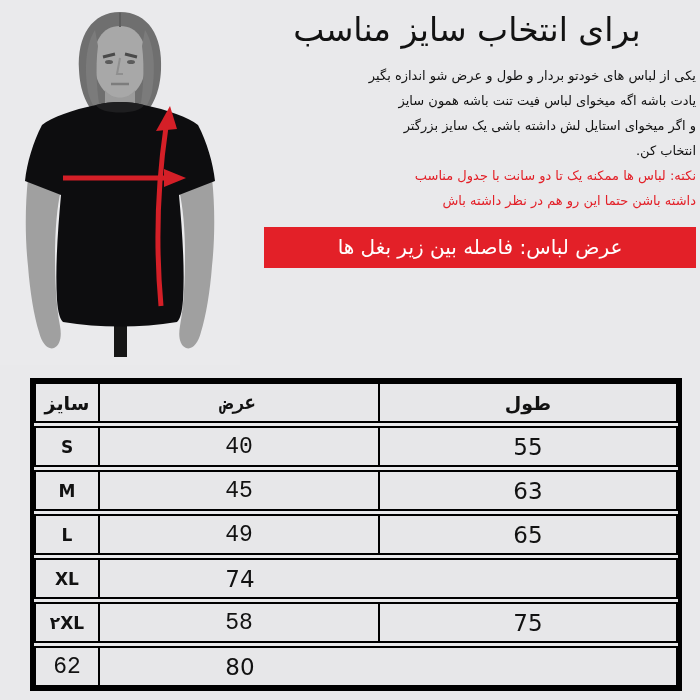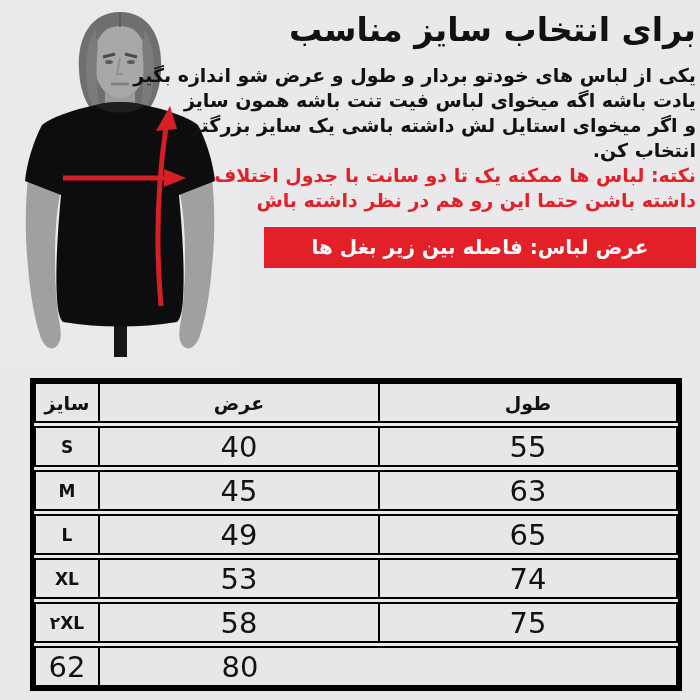--- a/index.html
+++ b/index.html
@@ -9,49 +9,49 @@
     font-family:"DejaVu Sans", sans-serif;
   }
   
   .figure { position:absolute; left:0; top:0; width:240px; height:365px; }
   
   .textcol {
     position:absolute; top:8px; right:4px; width:458px;
     direction:rtl; text-align:right; color:#121212;
   }
   .title {
-    margin:0 0 10px 0; font-size:33px; font-weight:bold; line-height:1.35;
-    color:#121212; white-space:nowrap;
+    margin:0 0 10px 0; font-size:33px; font-weight:normal; line-height:1.35;
+    color:#121212; white-space:nowrap;text-align:center;
   }
-  .line { font-size:19px; font-weight:bold; line-height:25px; white-space:nowrap; }
+  .line { font-size:13px; font-weight:normal; line-height:25px; white-space:nowrap; }
   .line.red { color:#e32028; }
   .defbox {
     margin-top:14px; margin-left:26px;
     background:#e32028; color:#ffffff; text-align:center;
-    padding:7px 12px; font-size:20px; font-weight:bold; line-height:27px;
+    padding:7px 12px; font-size:20px; font-weight:normal; line-height:27px;
   }
   .defbox div { white-space:nowrap; }
   
   .sizetable {
     position:absolute; left:30px; top:378px; width:652px;
     box-sizing:border-box; border:4px solid #000;
     display:flex; flex-direction:column; gap:3px; background:#e9e9eb;
   }
   .trow {
     box-sizing:border-box; height:41px; border:2px solid #000;
     background:#e7e7e9; display:grid; grid-template-columns:64px 280px 1fr;
   }
   .c {
     display:flex; align-items:center; justify-content:center;
     height:100%; box-sizing:border-box; color:#121212;
   }
   .c.size   { border-right:2px solid #000; font-weight:bold; font-size:17px; }
-  .c.width  { border-right:2px solid #000; }
+  .c.width  { border-right:2px solid #000;font-family:Liberation Mono, monospace; }
   .trow.thead .c { font-size:19px; font-weight:bold; }
-  .trow.tdata .c.width, .trow.tdata .c.length { font-size:29px; }
+  .trow.tdata .c.width, .trow.tdata .c.length { font-size:23px; }
 </style>
 </head>
 <body>
 
 <div class="page">
 
   <div class="figure">
     <svg viewBox="0 0 240 365" width="240" height="365">
       <rect width="240" height="365" fill="#eaeaec"></rect>
       <rect x="114" y="295" width="13" height="62" fill="#161616"></rect>
@@ -85,21 +85,21 @@
       </g>
     </svg>
   </div>
 
   <div class="textcol">
     <h1 class="title">برای انتخاب سایز مناسب</h1>
     <div class="line">یکی از لباس های خودتو بردار و طول و عرض شو اندازه بگیر</div>
     <div class="line">یادت باشه اگه میخوای لباس فیت تنت باشه همون سایز</div>
     <div class="line">و اگر میخوای استایل لش داشته باشی یک سایز بزرگتر</div>
     <div class="line">انتخاب کن.</div>
-    <div class="line red">نکته: لباس ها ممکنه یک تا دو سانت با جدول اختلاف</div>
+    <div class="line red">نکته: لباس ها ممکنه یک تا دو سانت با جدول مناسب</div>
     <div class="line red">داشته باشن حتما این رو هم در نظر داشته باش</div>
     <div class="defbox">
       <div>عرض لباس: فاصله بین زیر بغل ها</div>
     </div>
   </div>
 
   <div class="sizetable">
     <div class="trow thead">
       <div class="c size">سایز</div>
       <div class="c width">عرض</div>
@@ -115,21 +115,20 @@
       <div class="c width">45</div>
       <div class="c length">63</div>
     </div>
     <div class="trow tdata">
       <div class="c size">L</div>
       <div class="c width">49</div>
       <div class="c length">65</div>
     </div>
     <div class="trow tdata">
       <div class="c size">XL</div>
-      <div class="c width">53</div>
       <div class="c length">74</div>
     </div>
     <div class="trow tdata">
       <div class="c size">۲XL</div>
       <div class="c width">58</div>
       <div class="c length">75</div>
     </div>
     <div class="trow tdata">
       <div class="c width">62</div>
       <div class="c length">80</div>

